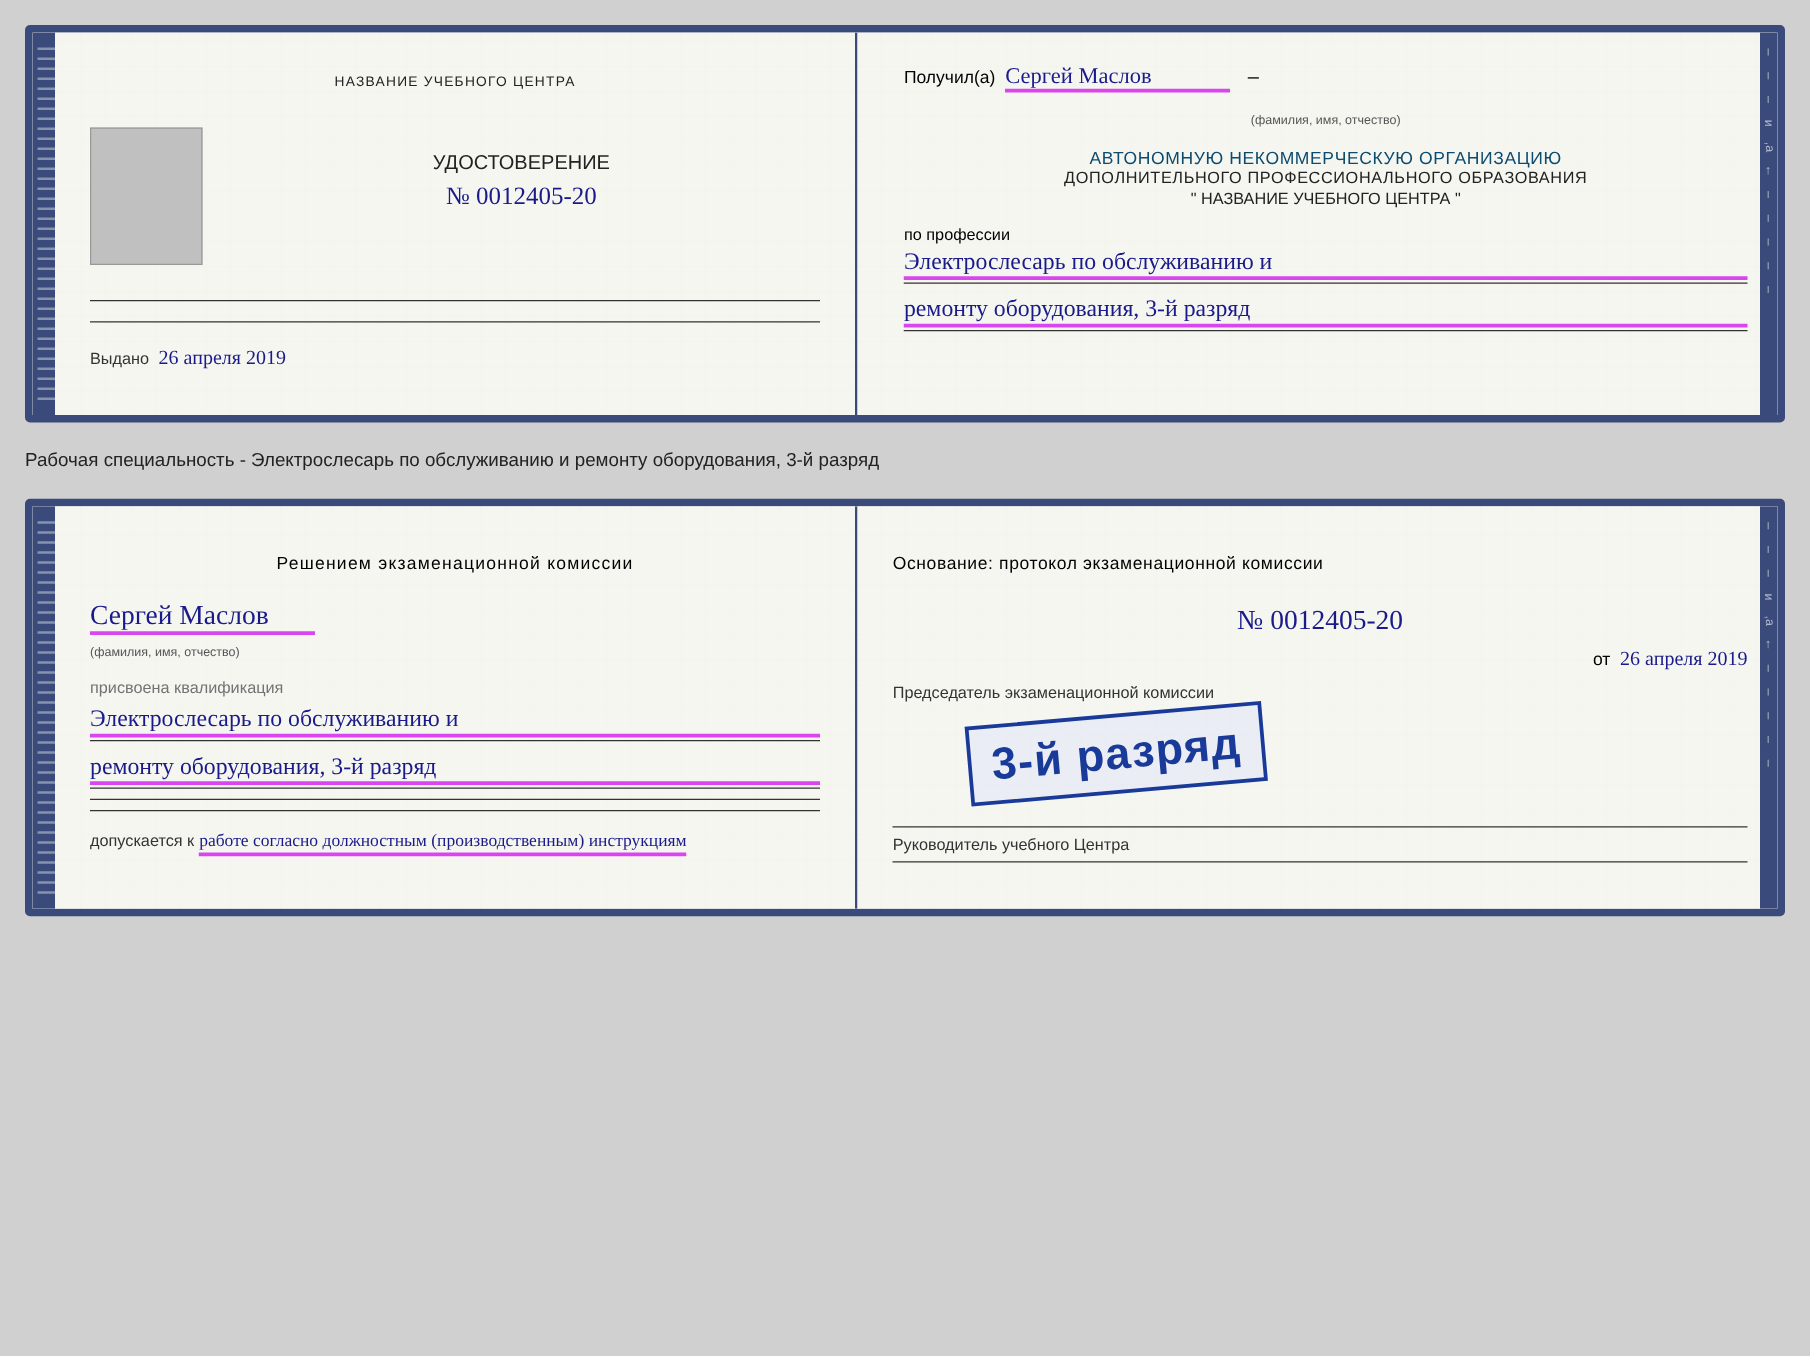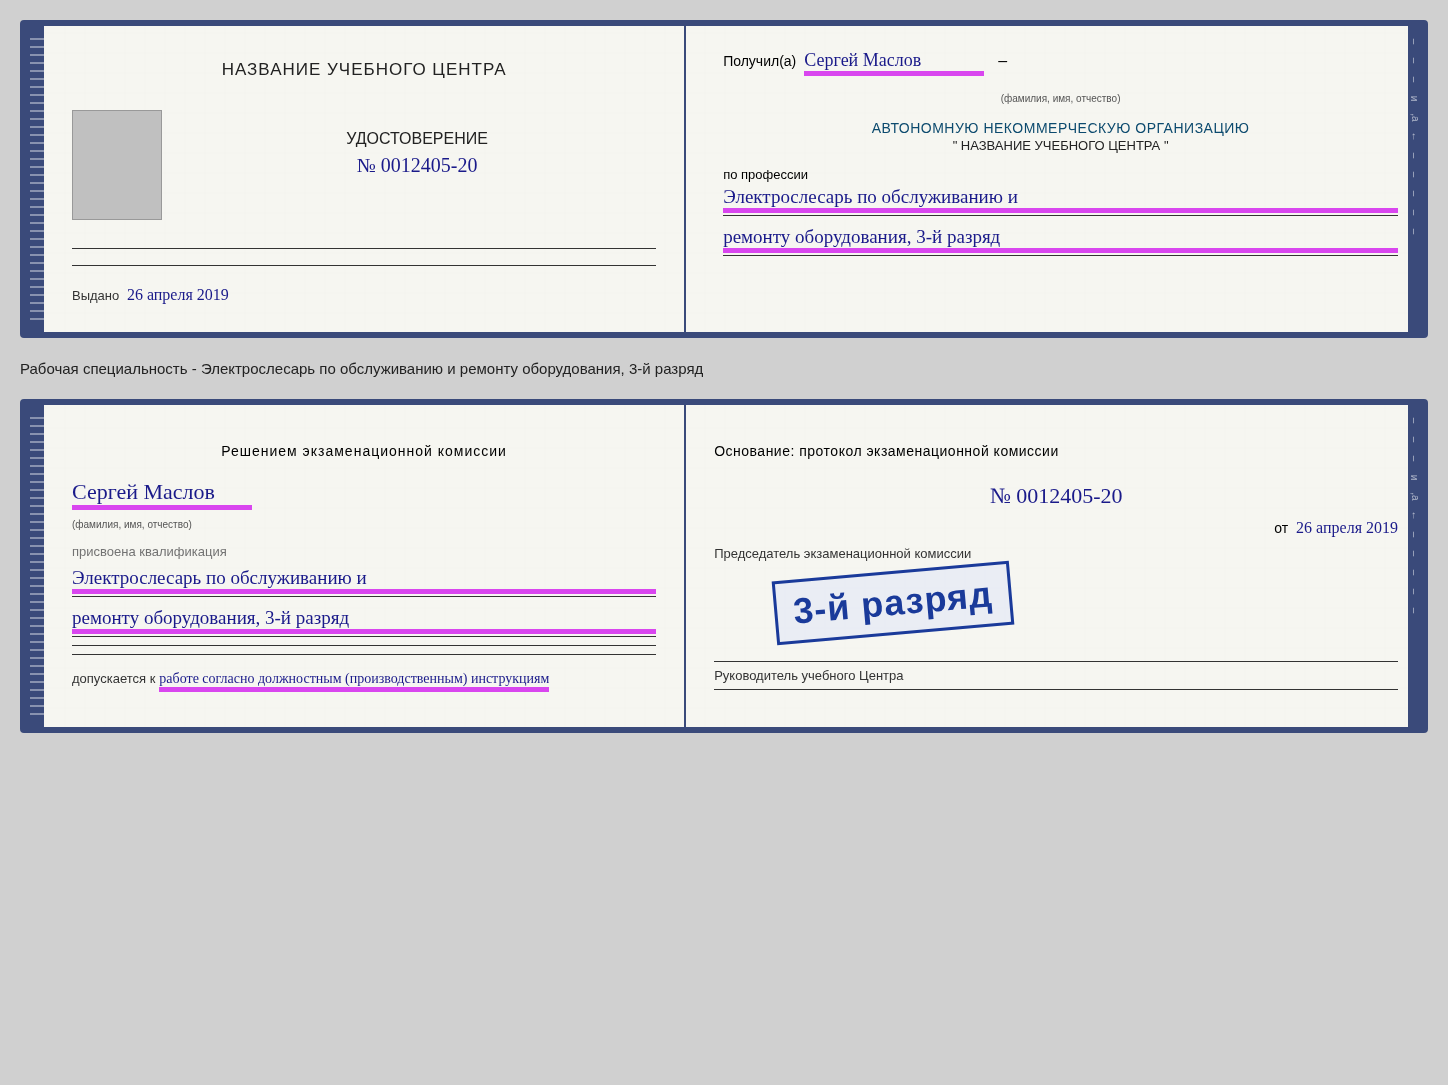--- a/index.html
+++ b/index.html
@@ -84,21 +84,21 @@
     }
 
     .handwritten-large {
       font-family: 'Segoe Script', 'Comic Sans MS', cursive;
       color: #1a1a8a;
       font-size: 18px;
     }
 
     
     .underlined {
-      border-bottom: 5px solid #d946ef;
+      border-bottom: 3px solid #d946ef;
       display: inline-block;
       min-width: 180px;
     }
 
     .underline-full {
       border-bottom: 1px solid #333;
       width: 100%;
       margin: 4px 0;
     }
 
@@ -221,21 +221,21 @@
           <div class="spine-tick-sm"></div>
         <div class="spine-tick-sm"></div>
           <div class="spine-tick-sm"></div>
         <div class="spine-tick-sm"></div>
           <div class="spine-tick-sm"></div>
       </div>
     </div>
 
     <div class="cert-left" style="max-width: 46%;">
       <div style="text-align:center; margin-bottom: 30px; margin-top: 10px;">
-        <div class="font-medium text-uppercase" style="font-size:17px; color:#222; letter-spacing:1px;">НАЗВАНИЕ УЧЕБНОГО ЦЕНТРА</div>
+        <div class="font-medium text-uppercase" style="font-size:11px; color:#222; letter-spacing:1px;">НАЗВАНИЕ УЧЕБНОГО ЦЕНТРА</div>
       </div>
 
       <div style="display:flex; align-items:flex-start; margin-bottom:20px;">
         <div class="photo-placeholder"></div>
         <div style="flex:1; text-align:center; padding-top:20px;">
           <div class="font-medium text-uppercase" style="font-size:16px; color:#222; margin-bottom:6px;">УДОСТОВЕРЕНИЕ</div>
           <div class="handwritten-large" style="font-size:20px; color:#1a1a8a;">№ 0012405-20</div>
         </div>
       </div>
 
@@ -256,20 +256,21 @@
         <span class="handwritten-large underlined" style="margin-right:8px;">Сергей Маслов</span>
         <span style="margin-left:6px;">–</span>
       </div>
       <div style="text-align:center; margin-bottom:14px;">
         <span class="label-small">(фамилия, имя, отчество)</span>
       </div>
 
 
       <div style="text-align:center; margin-bottom:6px;">
         <div class="font-medium text-uppercase" style="font-size:14px; color:#0c4a6e; letter-spacing:0.5px;">АВТОНОМНУЮ НЕКОММЕРЧЕСКУЮ ОРГАНИЗАЦИЮ</div>
+        <div class="font-medium text-uppercase" style="font-size:13px; color:#222; letter-spacing:0.5px;">ДОПОЛНИТЕЛЬНОГО ПРОФЕССИОНАЛЬНОГО ОБРАЗОВАНИЯ</div>
         <div class="font-medium" style="font-size:13px; color:#222; margin-top:2px;">" НАЗВАНИЕ УЧЕБНОГО ЦЕНТРА "</div>
       </div>
 
       <div style="margin-top:14px;">
         <div class="font-normal" style="margin-bottom:4px;">по профессии</div>
         <div class="handwritten-large underlined" style="width:100%; font-size:19px;">Электрослесарь по обслуживанию и</div>
         <div class="underline-full" style="margin-top:2px;"></div>
         <div class="handwritten-large underlined" style="width:100%; font-size:19px; margin-top:6px;">ремонту оборудования, 3-й разряд</div>
         <div class="underline-full" style="margin-top:2px;"></div>
       </div>

